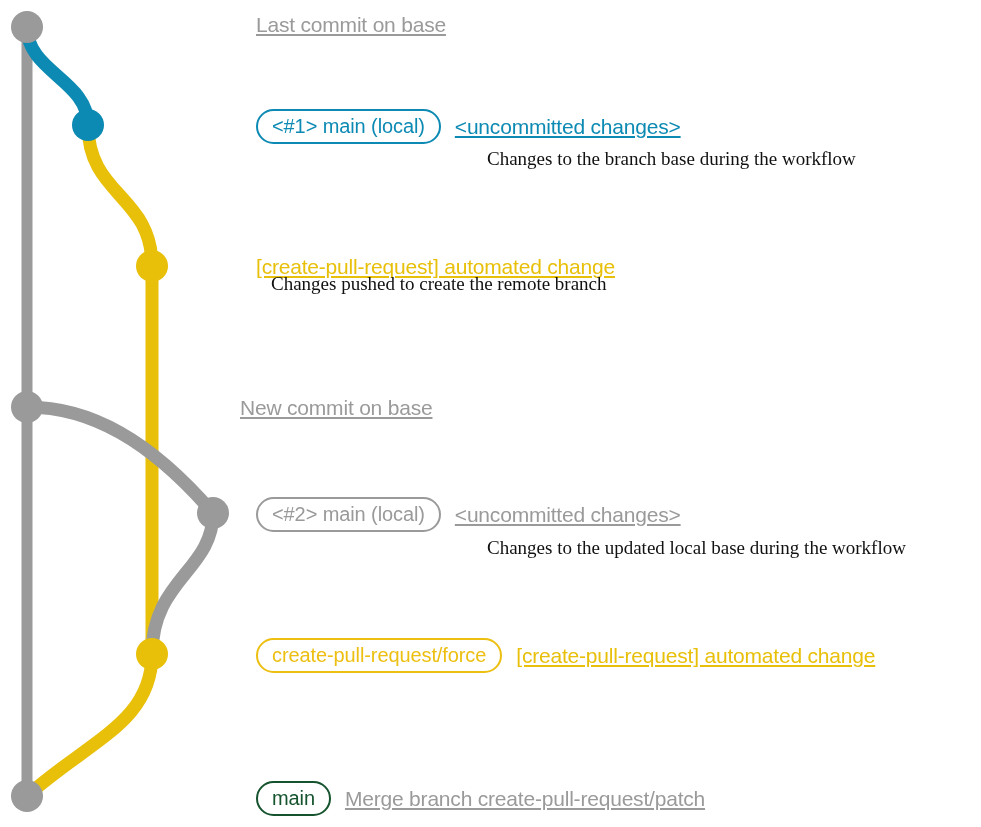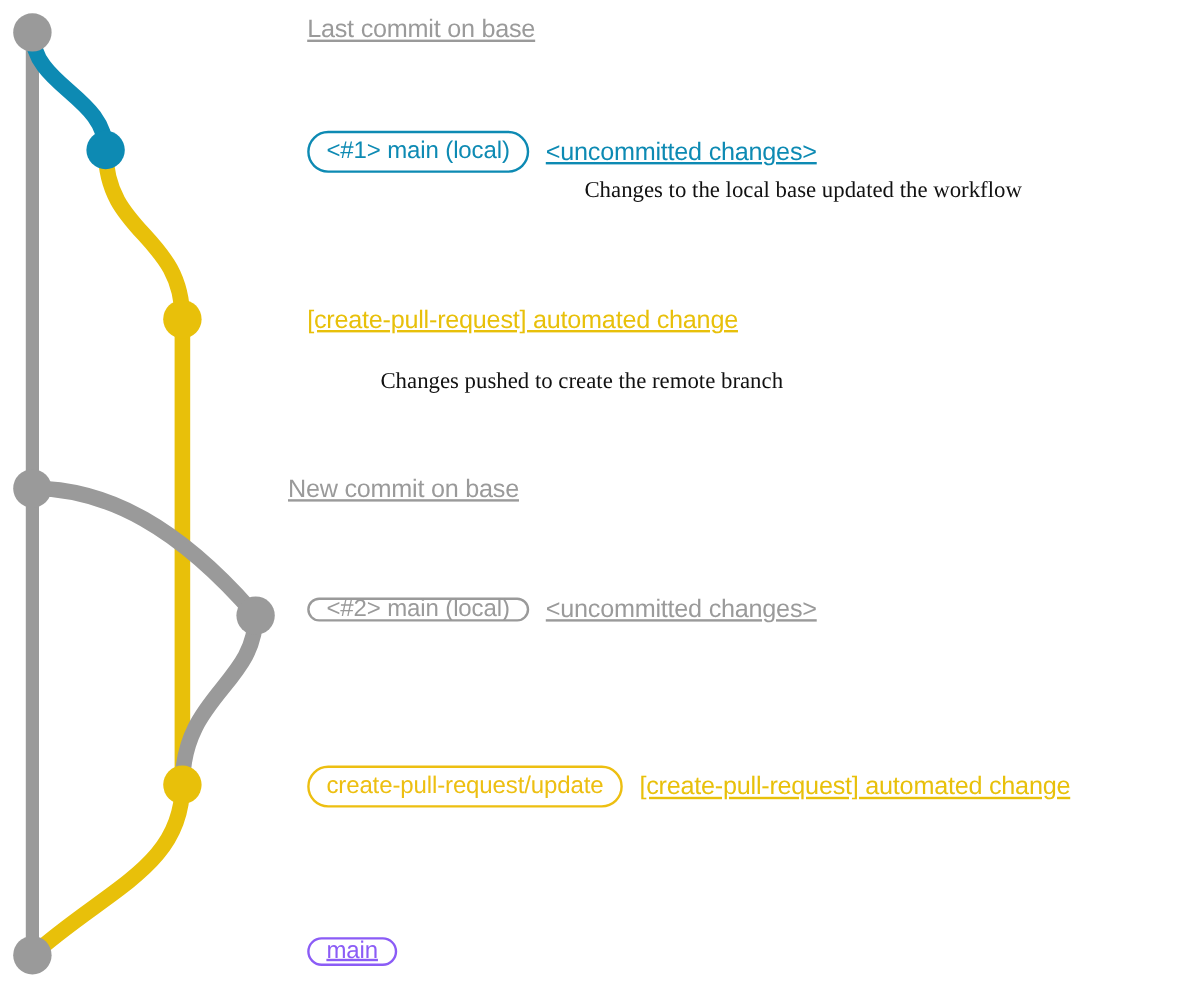--- a/index.html
+++ b/index.html
@@ -98,38 +98,40 @@
   </svg>
 
   <div class="row" style="left:256px; top:14px;">
     <span class="headline" style="color:#9a9a9a;">Last commit on base</span>
   </div>
 
   <div class="row" style="left:256px; top:109px;text-align:right;">
     <span class="badge" style="color:#0d8ab3; height:35px;">&lt;#1&gt; main (local)</span>
     <span class="headline spaced" style="color:#0d8ab3;">&lt;uncommitted changes&gt;</span>
   </div>
-  <div class="subtext" style="left:487px; top:149px;">Changes to the local base updated the workflow</div>
+  <div class="subtext" style="left:487px; top:149px;">Changes to the branch base during the workflow</div>
 
   <div class="row" style="left:256px; top:256px;">
     <span class="headline" style="color:#e8c00a;">[create-pull-request] automated change</span>
   </div>
-  <div class="subtext" style="left:271px; top:308px;margin-left:46px;">Changes pushed to create the remote branch</div>
+  <div class="subtext" style="left:271px; top:274px;">Changes pushed to create the remote branch</div>
 
   <div class="row" style="left:240px; top:397px;">
     <span class="headline" style="color:#9a9a9a;">New commit on base</span>
   </div>
 
   <div class="row" style="left:256px; top:497px;">
-    <span class="badge" style="color:#9a9a9a; height:20px;">&lt;#2&gt; main (local)</span>
+    <span class="badge" style="color:#9a9a9a; height:35px;">&lt;#2&gt; main (local)</span>
     <span class="headline spaced" style="color:#9a9a9a;">&lt;uncommitted changes&gt;</span>
   </div>
+  <div class="subtext" style="left:487px; top:538px;">Changes to the updated local base during the workflow</div>
 
   <div class="row" style="left:256px; top:638px;">
-    <span class="badge" style="color:#edbf11; height:35px;">create-pull-request/update</span>
+    <span class="badge" style="color:#edbf11; height:35px;">create-pull-request/force</span>
     <span class="headline spaced" style="color:#e8c00a;">[create-pull-request] automated change</span>
   </div>
 
   <div class="row" style="left:256px; top:781px;">
-    <span class="badge" style="color:#8b5cf6; height:24px;text-decoration:underline;">main</span>
+    <span class="badge" style="color:#14532d; height:35px;">main</span>
+    <span class="headline spaced" style="color:#9a9a9a;">Merge branch create-pull-request/patch</span>
   </div>
 
 </div>
 
 </body></html>

